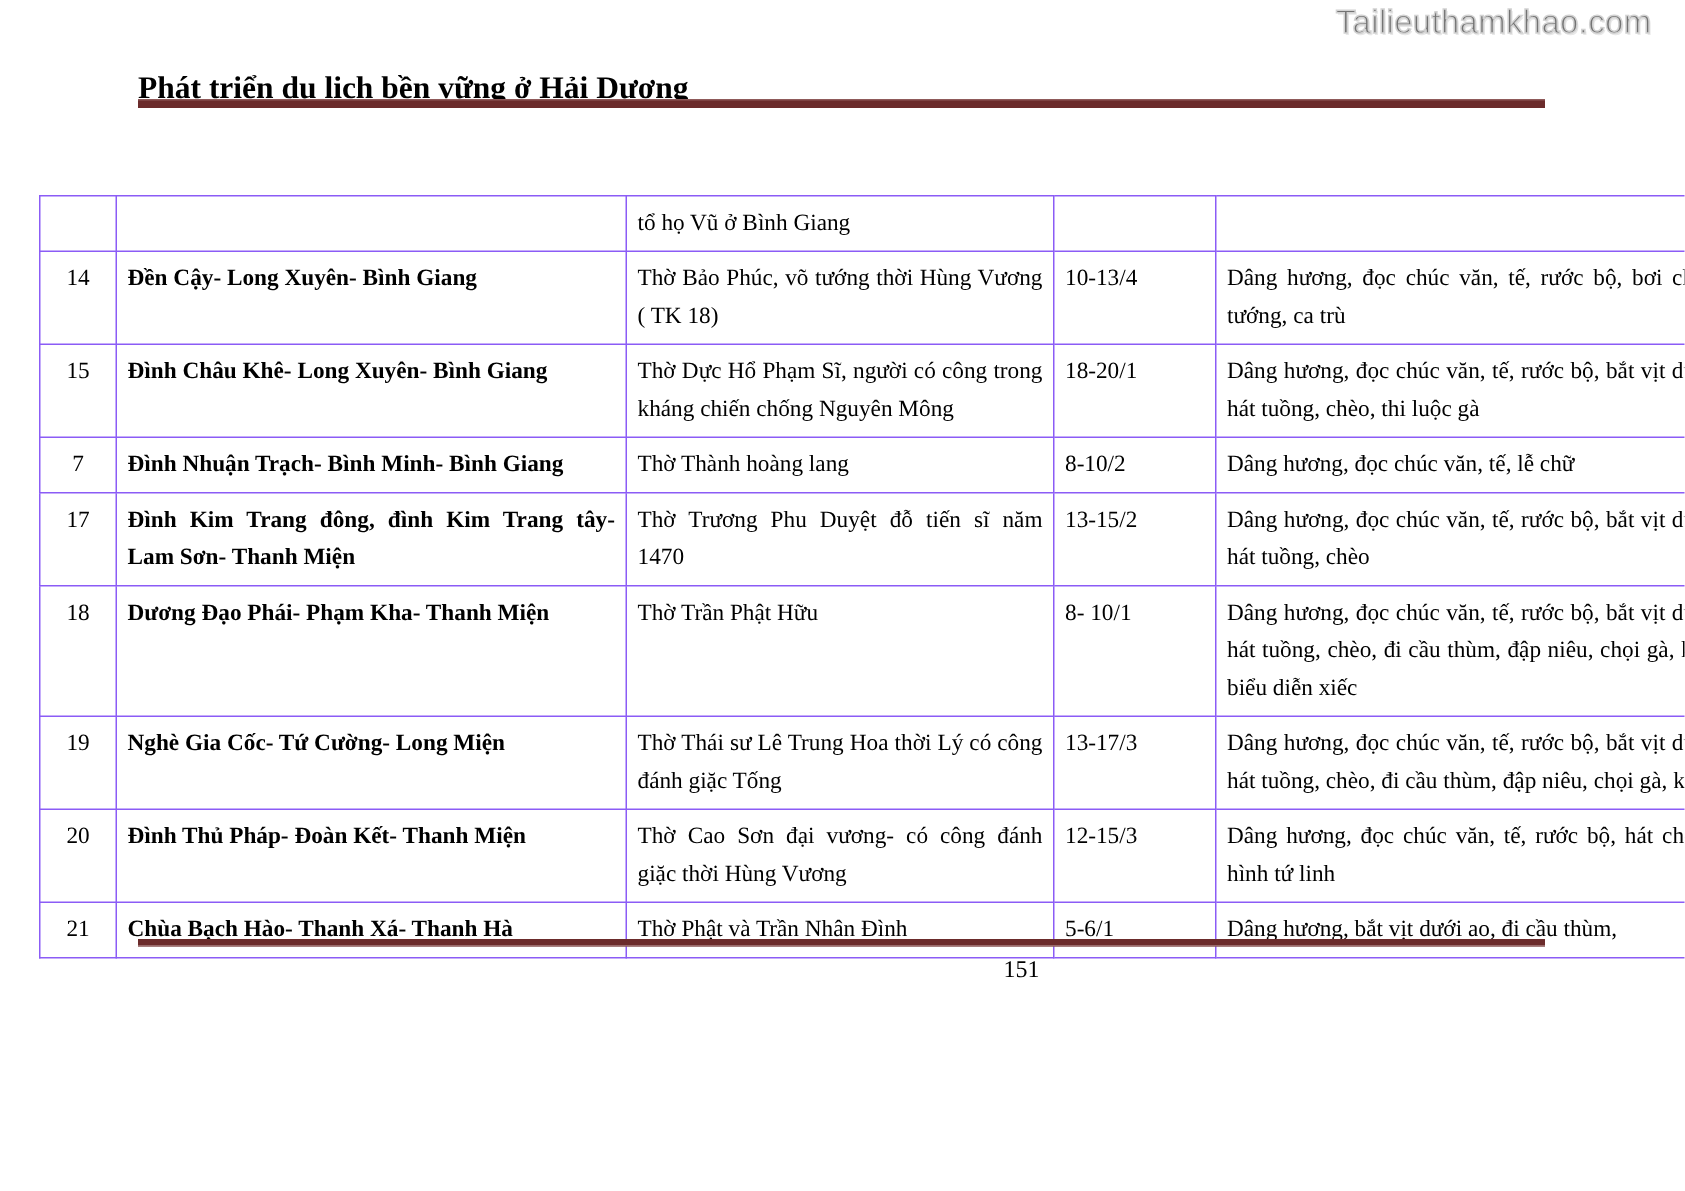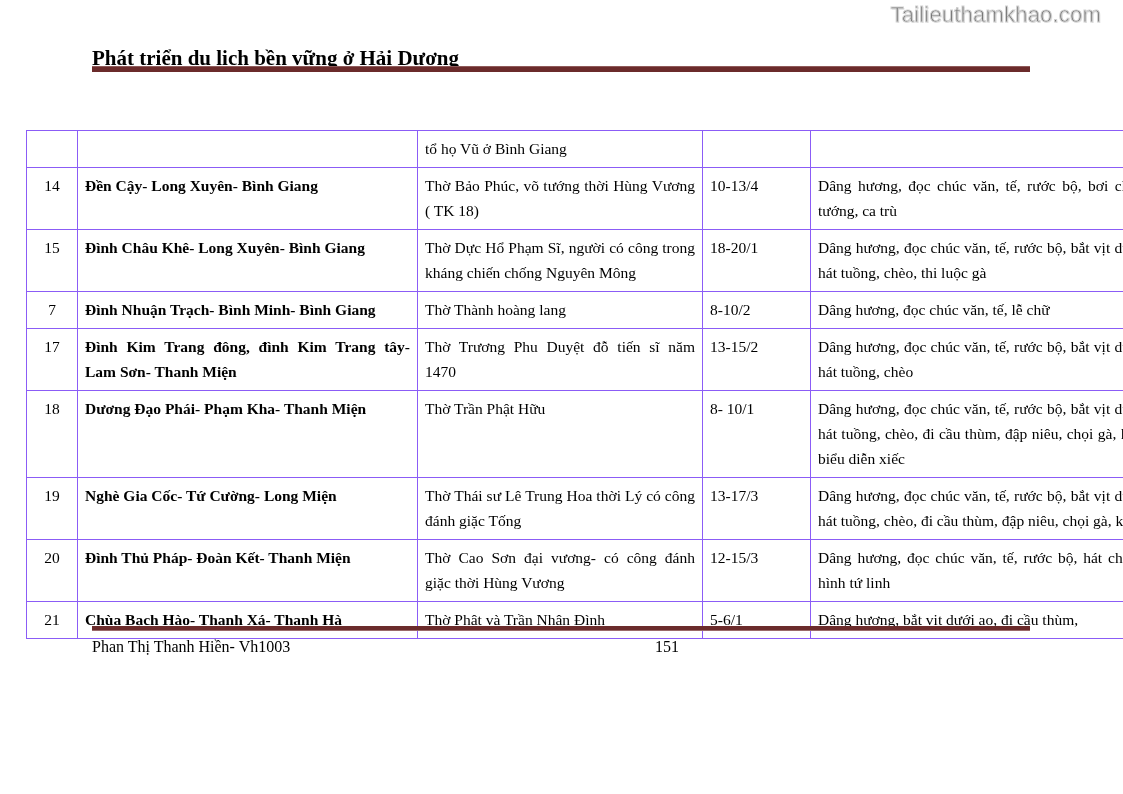--- a/index.html
+++ b/index.html
@@ -72,21 +72,21 @@
     display: flex;
     align-items: baseline;
   }
   .footer-author {
     font-size: 16px;
     line-height: 20px;
     white-space: nowrap;
   }
   .footer-pageno {
     position: absolute;
-    left: 563px;
+    left: 577px;
     font-size: 16px;
     line-height: 20px;
   }
 
   
   .doc-table {
     position: absolute;
     top: 130px;
     left: 26px;
     width: 1072px;
@@ -193,15 +193,14 @@
       <td class="c-worship">Thờ Phật và Trần Nhân Đình</td>
       <td class="c-date">5-6/1</td>
       <td class="c-acts">Dâng hương, bắt vịt dưới ao, đi cầu thùm,</td>
     </tr>
 
   </tbody>
 </table>
 
 <div class="rule-bottom"></div>
 <div class="page-footer">
-  <span class="footer-author">Phan Thị Thanh Hiền- Vh1003</span>
   <span class="footer-pageno">151</span>
 </div>
 
 </body></html>

